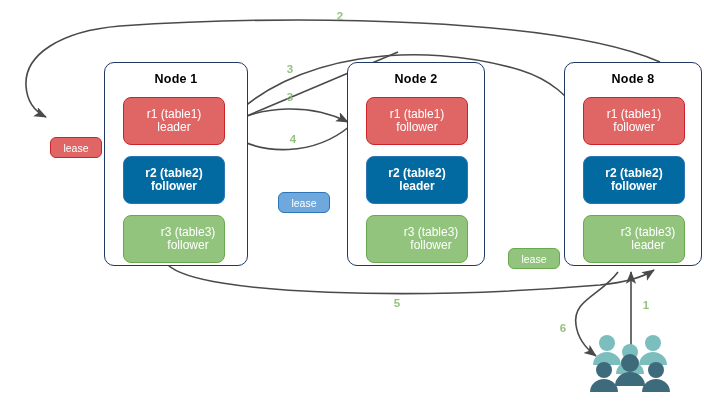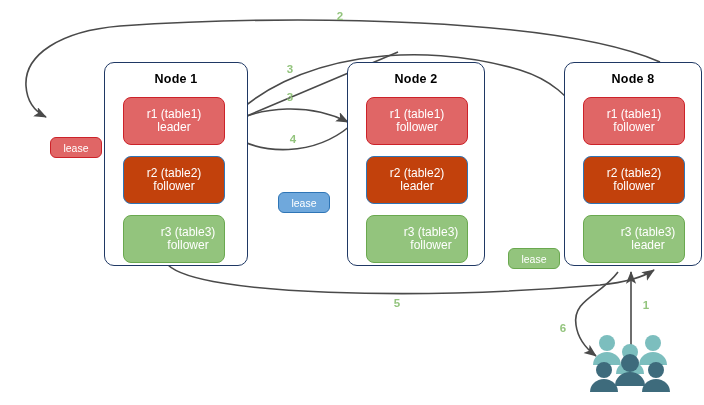--- a/index.html
+++ b/index.html
@@ -22,21 +22,21 @@
     letter-spacing:.2px;
   }
   .replica{
     position:absolute;box-sizing:border-box;
     border-radius:8px;display:flex;flex-direction:column;
     align-items:center;justify-content:center;
     color:#ffffff;font-size:12px;line-height:13px;text-align:center;
   }
   .replica .ln{display:block;}
   .rep-red{background:#e06666;border:1.6px solid #cc2229;}
-  .rep-blue{background:#c2410c;border:1.6px solid #2e75b6;}
+  .rep-blue{background:#0369a1;border:1.6px solid #2e75b6;font-weight:bold;}
   .rep-green{background:#93c47d;border:1.6px solid #6aa84f;padding-left:28px;}
 
   .lease{
     position:absolute;box-sizing:border-box;border-radius:6px;
     display:flex;align-items:center;justify-content:center;
     color:#ffffff;font-size:10.5px;margin-top:25px;
   }
   .lease-red{background:#e06666;border:1.6px solid #cc2229;}
   .lease-blue{background:#6fa8dc;border:1.6px solid #2e75b6;}
   .lease-green{background:#93c47d;border:1.6px solid #6aa84f;}

